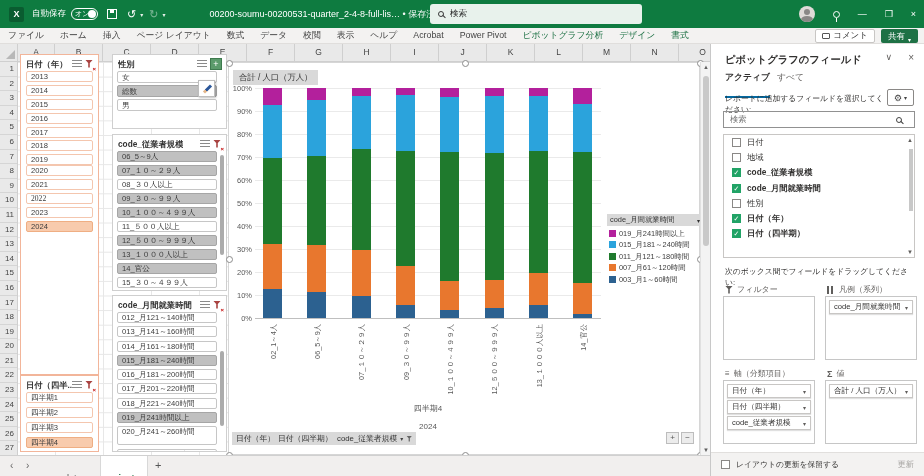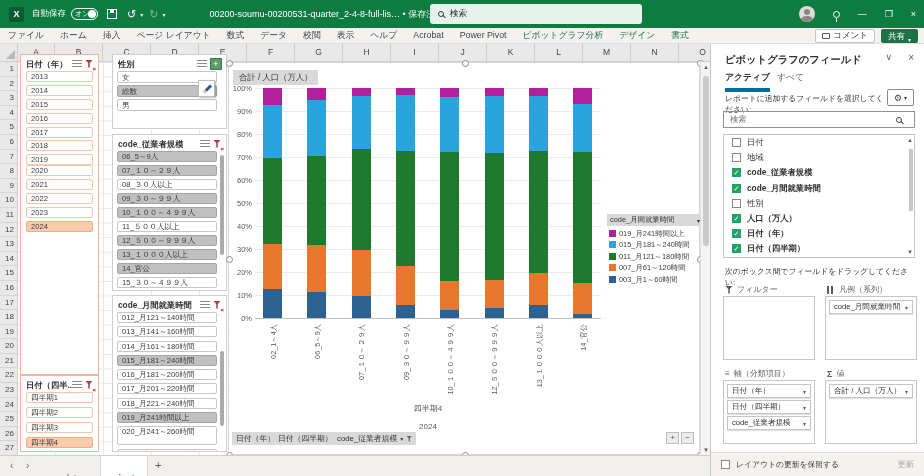--- a/index.html
+++ b/index.html
@@ -103,21 +103,21 @@
   .stab { position:absolute; top:0; height:20px; line-height:20px; padding:12px 12px; font-size:9px; color:#555; }
   .stab.active { background:#fff; color:#1E7145; font-weight:bold; border-bottom:2px solid #1E7145; border-left:1px solid #D8D8D8; border-right:1px solid #D8D8D8; }
   .addsheet { position:absolute; left:155px; top:3px; font-size:11px; color:#555; }
 
   
   .panel { position:absolute; left:710px; top:44px; width:214px; height:432px; background:#fff; border-left:1px solid #C8C8C8; }
   .pn-title { position:absolute; left:14px; top:9px; font-size:10.3px; font-weight:bold; color:#323130; }
   .pn-close { position:absolute; right:10px; top:8px; font-size:10px; color:#605E5C; }
   .pn-chev { position:absolute; right:32px; top:8px; font-size:9px; color:#605E5C; }
   .pn-tab { position:absolute; top:28px; font-size:8.8px; color:#605E5C; }
-  .pn-tab.on { font-weight:bold; color:#323130; border-bottom:4px solid #0369a1; padding-bottom:4px; }
+  .pn-tab.on { font-weight:bold; color:#323130; border-bottom:2px solid #0369a1; padding-bottom:12px; }
   .pn-instr { position:absolute; left:14px; top:49px; width:160px; font-size:7.8px; color:#323130; }
   .gear-btn { position:absolute; right:10px; top:45px; width:27px; height:17px; border:1px solid #8A8886; border-radius:2px; font-size:9px; color:#444; display:flex; align-items:center; justify-content:center; gap:2px; background:#fff; }
   .gear-btn .dd { font-size:6px; }
   .pn-search { position:absolute; left:12px; top:67px; width:192px; height:17px; border:1px solid #919191; display:flex; align-items:center; font-size:8.3px; color:#767676; padding:0 6px; justify-content:space-between; }
   .fieldlist { position:absolute; left:12px; top:90px; width:192px; height:124px; border:1px solid #C8C6C4; overflow:hidden; }
   .frow { display:flex; align-items:center; height:15.2px; padding-left:8px; position:relative; }
   .frow .lbl { font-size:8.3px; color:#323130; margin-left:6px; }
   .frow.checked .lbl { font-weight:bold; }
   .cbx { flex:none; width:9px; height:9px; border:1px solid #8A8886; background:#fff; font-size:7px; line-height:8px; text-align:center; color:#fff; }
   .cbx.on { background:#21A366; border-color:#21A366; }
@@ -258,21 +258,21 @@
         </div>
         <div class="sl-item" style="height: 11px; line-height: 10px; margin-bottom: 2.9px;">2013</div>
         <div class="sl-item" style="height: 11px; line-height: 10px; margin-bottom: 2.9px;">2014</div>
         <div class="sl-item" style="height: 11px; line-height: 10px; margin-bottom: 2.9px;">2015</div>
         <div class="sl-item" style="height: 11px; line-height: 10px; margin-bottom: 2.9px;">2016</div>
         <div class="sl-item" style="height: 11px; line-height: 10px; margin-bottom: 2.9px;">2017</div>
         <div class="sl-item" style="height: 11px; line-height: 10px; margin-bottom: 2.9px;">2018</div>
         <div class="sl-item" style="height: 11px; line-height: 10px; margin-bottom: 0;">2019</div>
         <div class="sl-item" style="height: 11px; line-height: 10px; margin-bottom: 2.9px;">2020</div>
         <div class="sl-item" style="height: 11px; line-height: 10px; margin-bottom: 2.9px;">2021</div>
-        <div class="sl-item" style="height: 11px; line-height: 10px; margin-bottom: 2.9px;">2022</div>
+        <div class="sl-item" style="height: 11px; line-height: 10px; margin-bottom: 2.9px; font-family: Liberation Serif, serif;">2022</div>
         <div class="sl-item" style="height: 11px; line-height: 10px; margin-bottom: 2.9px;">2023</div>
         <div class="sl-item sel" style="height: 11px; line-height: 10px; margin-bottom: 2.9px;">2024</div>
       </div>
       <div class="slicer g" style="left: 112px; top: 54px; width: 115px; height: 75px;">
         <div class="sl-head">
           <span class="sl-title">性別</span>
           <span class="sl-icons">
             <span class="mslct"></span>
             <span class="plusbox">+</span>
           </span>
@@ -540,24 +540,20 @@
           <span class="lbl">code_月間就業時間</span>
           <span class="ffun"><span class="fn"></span></span>
         </div>
         <div class="frow">
           <span class="cbx"></span>
           <span class="lbl">性別</span>
           <span class="ffun"><span class="fn"></span></span>
         </div>
         <div class="frow checked">
           <span class="cbx on">✓</span>
-          <span class="lbl">人口（万人）</span>
-        </div>
-        <div class="frow checked">
-          <span class="cbx on">✓</span>
           <span class="lbl">日付（年）</span>
           <span class="ffun"><span class="fn"></span></span>
         </div>
         <div class="frow checked">
           <span class="cbx on">✓</span>
           <span class="lbl">日付（四半期）</span>
           <span class="ffun"><span class="fn"></span></span>
         </div>
       </div>
     <div class="pn-instr2">次のボックス間でフィールドをドラッグしてください:</div>

